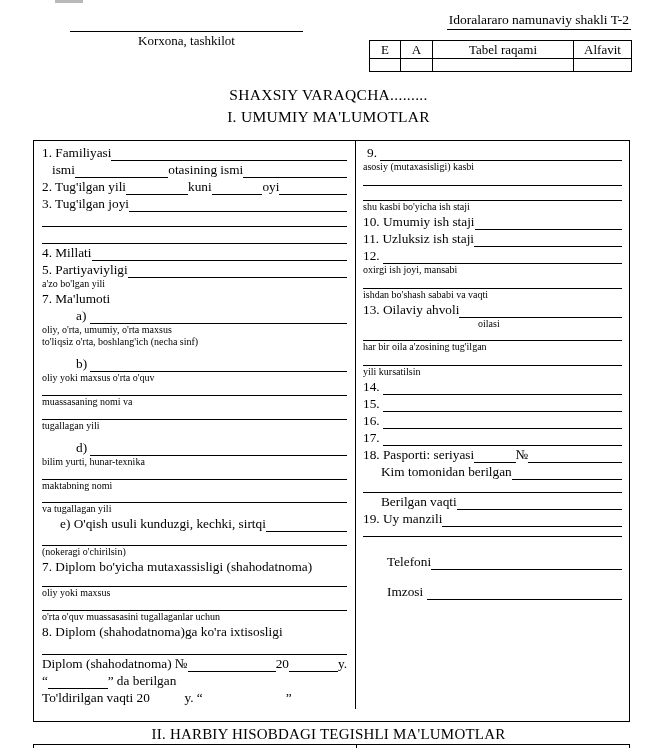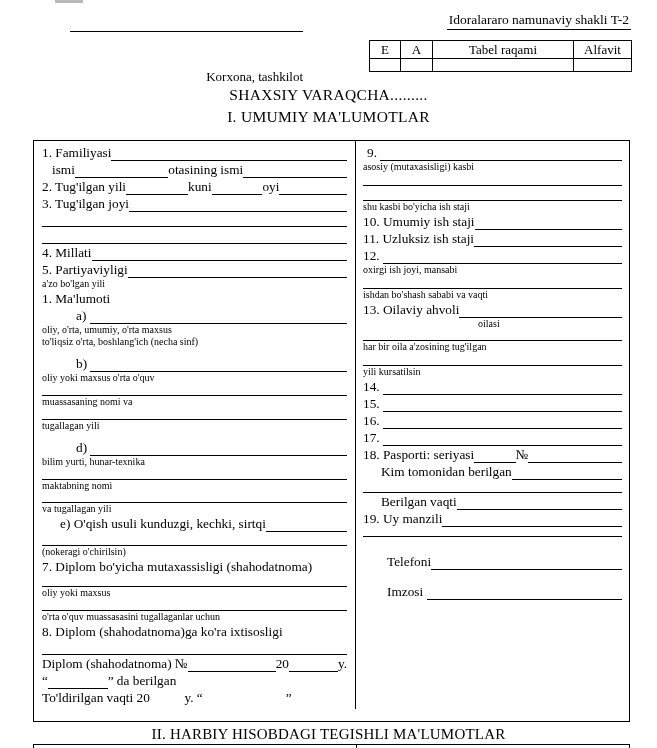--- a/index.html
+++ b/index.html
@@ -5,21 +5,21 @@
   html,body{margin:0;padding:0;}
   body{
     width:657px;height:748px;position:relative;overflow:hidden;
     background:#ffffff;color:#000;
     font-family:"Liberation Serif","DejaVu Serif",serif;
   }
   .abs{position:absolute;}
   
   #scan-artifact{left:55px;top:0;width:28px;height:3px;background:#b9b9b9;}
   #org-underline{left:70px;top:16px;width:233px;height:15px;border-bottom:1px solid #000;}
-  #org-caption{left:70px;top:33px;width:233px;text-align:right;font-size:13px;margin-top:36px;}
+  #org-caption{left:70px;top:33px;width:233px;text-align:center;font-size:13px;}
   #form-code-label{top:12px;right:26px;font-size:13.5px;border-bottom:1px solid #000;padding:0 2px 1px 2px;}
   #staff-table{left:369px;top:40px;border-collapse:collapse;table-layout:fixed;}
   #staff-table td{border:1px solid #000;text-align:center;font-size:13px;padding:0;}
   #staff-table tr.hdr td{height:17px;}
   #staff-table tr.empty td{height:12px;}
   
   .page-title{left:0;right:0;text-align:center;font-size:15.5px;letter-spacing:.3px;}
   #title1{top:86px;}
   #title2{top:108px;}
   
@@ -106,21 +106,21 @@
       <div class="frow">
         <span class="ft">4. Millati</span>
         <span class="bl" style="flex-grow: 1;"></span>
       </div>
       <div class="frow">
         <span class="ft">5. Partiyaviyligi</span>
         <span class="bl" style="flex-grow: 1;"></span>
       </div>
       <div class="cap">a'zo bo'lgan yili</div>
       <div class="frow">
-        <span class="ft">1. Ma'lumoti</span>
+        <span class="ft">7. Ma'lumoti</span>
       </div>
       <div class="frow" style="padding-left: 34px;">
         <span class="ft">a) </span>
         <span class="bl" style="flex-grow: 1;"></span>
       </div>
       <div class="cap">oliy, o'rta, umumiy, o'rta maxsus</div>
       <div class="cap">to'liqsiz o'rta, boshlang'ich (necha sinf)</div>
       <div class="gapx" style="height: 7px;"></div>
       <div class="frow" style="padding-left: 34px;">
         <span class="ft">b) </span>

